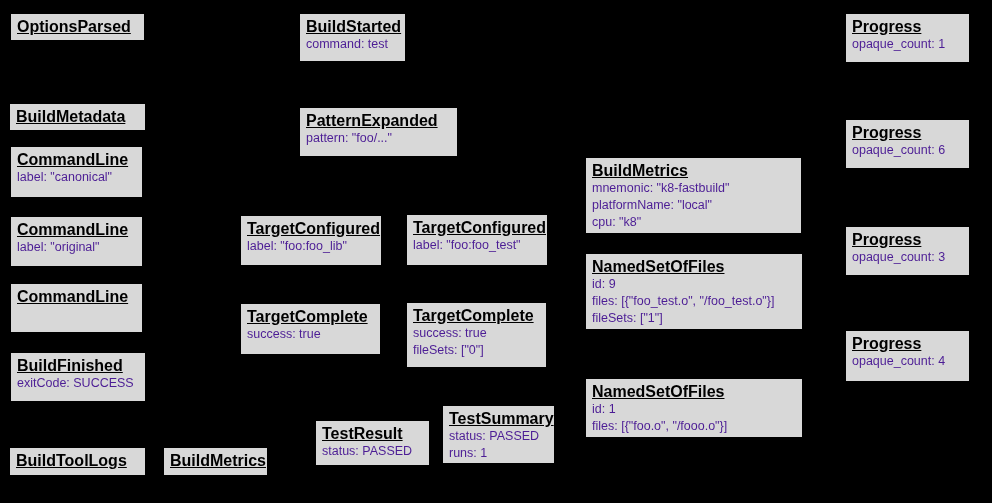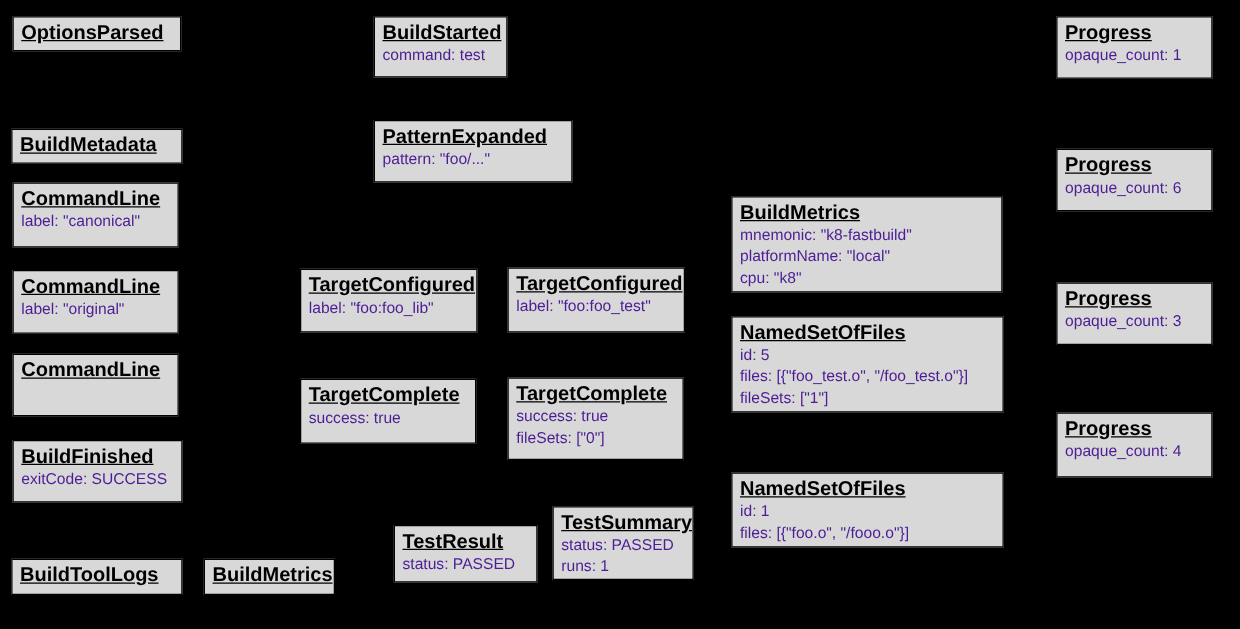--- a/index.html
+++ b/index.html
@@ -75,21 +75,21 @@
 
   <div class="node" style="left:9px;top:447px;width:137px;height:29px">
     <div class="node-title">BuildToolLogs</div>
   </div>
 
   <div class="node" style="left:299px;top:13px;width:107px;height:49px">
     <div class="node-title">BuildStarted</div>
     <div class="node-attr">command: test</div>
   </div>
 
-  <div class="node" style="left:299px;top:96px;width:159px;height:50px">
+  <div class="node" style="left:299px;top:107px;width:159px;height:50px">
     <div class="node-title">PatternExpanded</div>
     <div class="node-attr">pattern: "foo/..."</div>
   </div>
 
   <div class="node" style="left:240px;top:215px;width:142px;height:51px">
     <div class="node-title">TargetConfigured</div>
     <div class="node-attr">label: "foo:foo_lib"</div>
   </div>
 
   <div class="node" style="left:406px;top:214px;width:142px;height:52px">
@@ -122,21 +122,21 @@
 
   <div class="node" style="left:585px;top:157px;width:217px;height:77px">
     <div class="node-title">BuildMetrics</div>
     <div class="node-attr">mnemonic: "k8-fastbuild"</div>
     <div class="node-attr">platformName: "local"</div>
     <div class="node-attr">cpu: "k8"</div>
   </div>
 
   <div class="node" style="left:585px;top:253px;width:218px;height:77px">
     <div class="node-title">NamedSetOfFiles</div>
-    <div class="node-attr">id: 5</div>
+    <div class="node-attr">id: 9</div>
     <div class="node-attr">files: [{"foo_test.o", "/foo_test.o"}]</div>
     <div class="node-attr">fileSets: ["1"]</div>
   </div>
 
   <div class="node" style="left:585px;top:378px;width:218px;height:60px">
     <div class="node-title">NamedSetOfFiles</div>
     <div class="node-attr">id: 1</div>
     <div class="node-attr">files: [{"foo.o", "/fooo.o"}]</div>
   </div>
 

